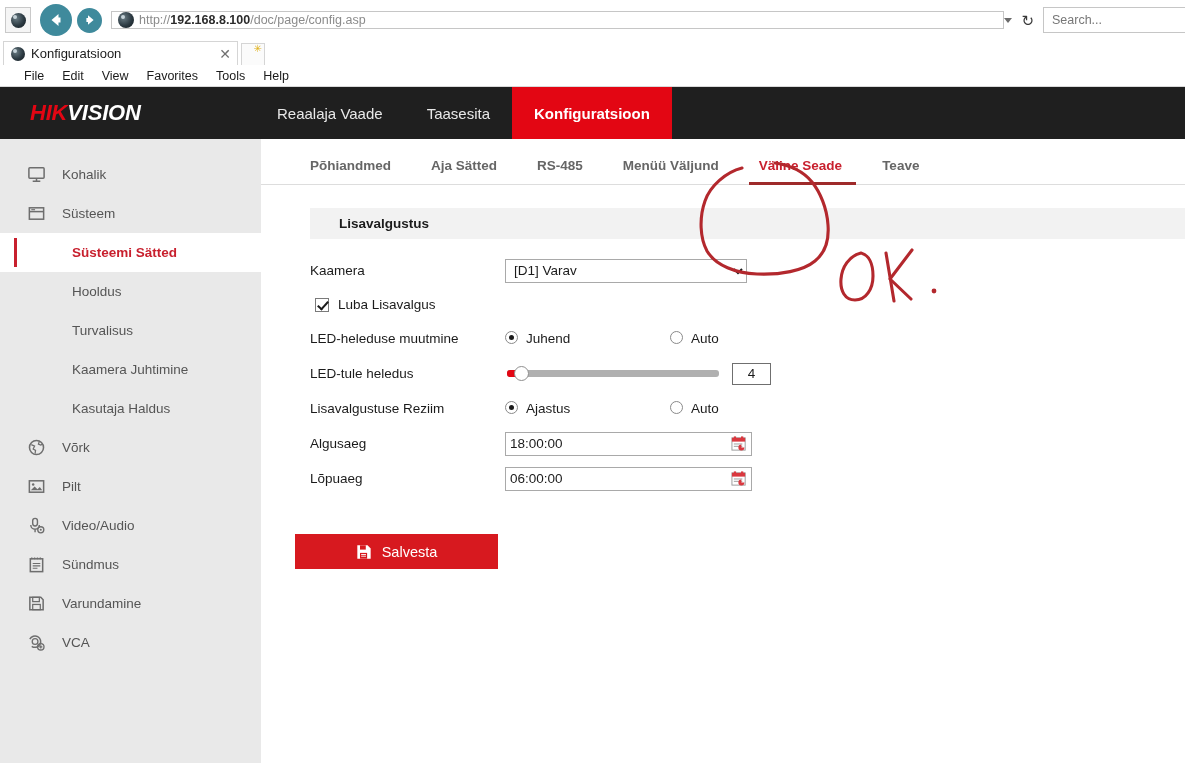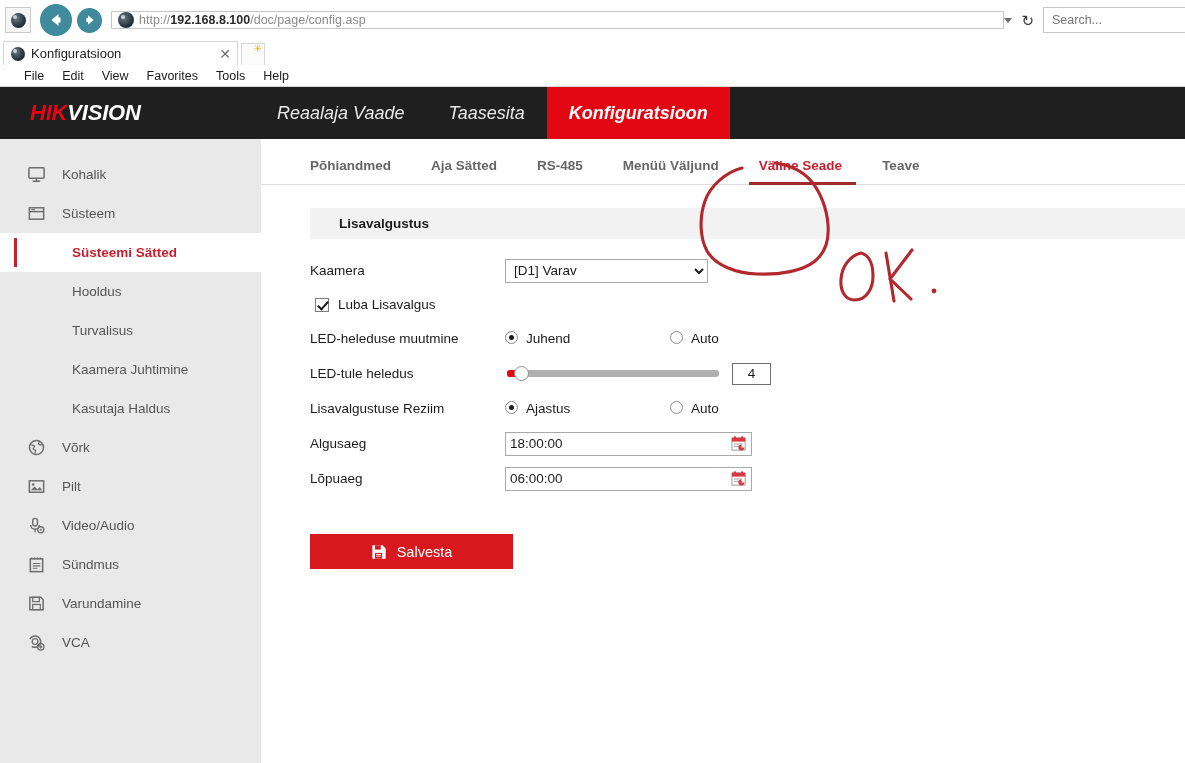--- a/index.html
+++ b/index.html
@@ -157,23 +157,22 @@
   }
   #brand {
     width: 255px; display: flex; align-items: center; padding-left: 30px;
     font-size: 22px; font-style: italic; font-weight: bold; letter-spacing: -.2px;
   }
   #brand .hik { color: #e30613; }
   #brand .vision { color: #ffffff; }
   .app-nav {
     display: flex; align-items: center;
     padding: 16px 22px;
-    font-size: 18px;
+    font-size: 15px;
     color: #e8e8e8;
-    font-style: italic;
   }
   .app-nav.active { background: #e30613; color: #ffffff; font-weight: bold; }
 
   #app-body { display: flex; height: 658px; }
 
   #sidebar {
     width: 261px; background: #e9e9e9; padding-top: 16px; flex: 0 0 auto;
   }
   .side-row {
     height: 39px;
@@ -235,21 +234,21 @@
 
   select.ctrl, input.ctrl {
     font-family: "Liberation Sans", sans-serif;
     font-size: 13.5px; color: #1b1b1b;
     border: 1px solid #a9a9a9;
     background: #ffffff;
     height: 23px;
     padding: 0 4px;
     outline: none;
   }
-  select.ctrl { width: 203px; height: 24px; }
+  select.ctrl { width: 242px; height: 24px; }
   .timewrap { position: relative; width: 247px; height: 24px; }
   .timewrap input.ctrl { width: 247px; height: 24px; padding-right: 26px; }
   .cal-icon {
     position: absolute; right: 4px; top: 3px;
     width: 17px; height: 17px;
   }
 
   .chk-row { display: flex; align-items: center; height: 33px; }
   .checkbox-sq {
     width: 14px; height: 14px;
@@ -292,21 +291,21 @@
     background: #ffffff; border: 1px solid #8f8f8f;
   }
   .slider-value {
     width: 39px; height: 22px; margin-left: 13px;
     border: 1px solid #6f6f6f; background: #ffffff;
     font-size: 13.5px; color: #1b1b1b;
     display: flex; align-items: center; justify-content: center;
   }
 
   #save-button {
-    margin: 38px 0 0 49px;
+    margin: 38px 0 0 34px;
     width: 203px; height: 35px;
     background: #d7191f;
     border: none;
     color: #ffffff;
     font-family: "Liberation Sans", sans-serif;
     font-size: 14.5px;
     display: flex; align-items: center; justify-content: center;
     gap: 10px;
   }
   #save-button .sv-ico { width: 16px; height: 16px; }

